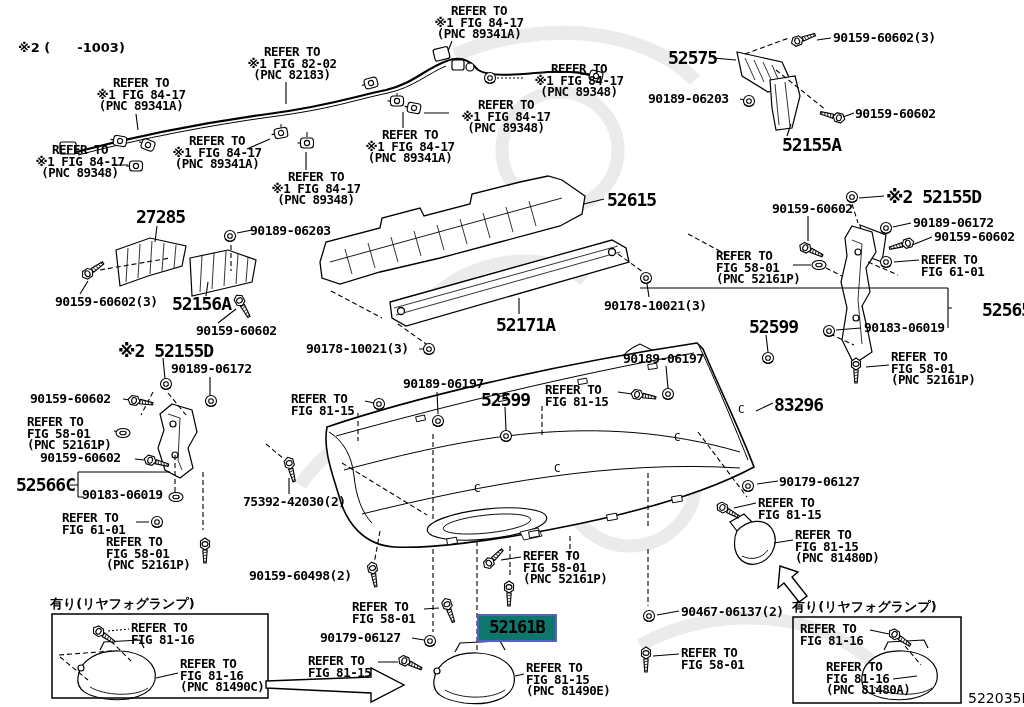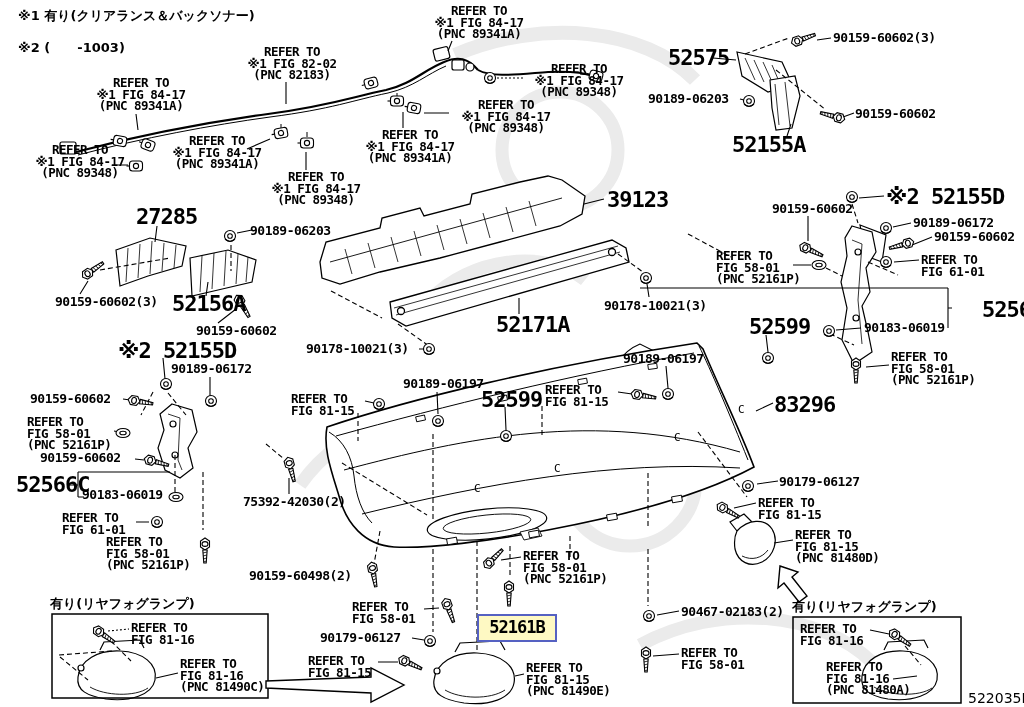--- a/index.html
+++ b/index.html
@@ -1,20 +1,20 @@
 <!DOCTYPE html>
 <html><head>
 <meta charset="utf-8">
 <style>
   html,body{margin:0;padding:0;background:#fff;}
   #stage{position:relative;width:1024px;height:707px;background:#fff;overflow:hidden;
          font-family:"DejaVu Sans Mono","DejaVu Sans",monospace;color:#000;}
   #art{position:absolute;left:0;top:0;z-index:1;}
   .lbl{position:absolute;z-index:2;white-space:pre-line;font-weight:bold;color:#000;}
-  .code{font-size:22px;line-height:18px;letter-spacing:-1px;}
+  .code{font-size:18px;line-height:18px;letter-spacing:-1px;}
   .pn{font-size:13px;line-height:14px;letter-spacing:-0.5px;}
   .ref{font-size:12.5px;line-height:11.5px;letter-spacing:-0.5px;}
   .ctr{text-align:center;width:110px;}
   .note{font-family:"DejaVu Sans",sans-serif;font-size:13px;line-height:16px;white-space:pre;}
   .plain{font-family:"DejaVu Sans",sans-serif;font-weight:normal;font-size:14px;}
   #hl{position:absolute;z-index:3;left:477px;top:614px;width:76px;height:24px;
       border:2px solid #5561c2;background:#b3bce6;font-size:17px;font-weight:bold;
       text-align:center;line-height:22px;letter-spacing:-1px;}
   svg text{font-family:"DejaVu Sans Mono",monospace;}
 </style>
@@ -245,40 +245,39 @@
     <use href="#sym-clip" transform="translate(649,616)"></use>
     <use href="#sym-clip" transform="translate(490,78)"></use>
     <use href="#sym-clip" transform="translate(646,278)"></use>
     <use href="#sym-clip" transform="translate(429,349)"></use>
     <use href="#sym-grommet" transform="translate(819,265)"></use>
     <use href="#sym-grommet" transform="translate(123,433)"></use>
     <use href="#sym-grommet" transform="translate(176,497)"></use>
   </g>
 </svg>
 
-<div class="lbl note" style="left:18px;top:8px">※1 有り(クリアランス＆バックソナー)</div>
 <div class="lbl note" style="left:18px;top:40px">※2 (      -1003)</div>
 <div class="lbl note" style="left:50px;top:596px">有り(リヤフォグランプ)</div>
 <div class="lbl note" style="left:792px;top:599px">有り(リヤフォグランプ)</div>
 <div class="lbl plain" style="left:968px;top:690px">522035H</div>
 
 <div class="lbl code" style="left:668px;top:49px">52575</div>
-<div class="lbl code" style="left:732px;top:136px">52155A</div>
+<div class="lbl code" style="left:782px;top:136px">52155A</div>
 <div class="lbl code" style="left:136px;top:208px">27285</div>
 <div class="lbl code" style="left:172px;top:295px">52156A</div>
-<div class="lbl code" style="left:607px;top:191px">39123</div>
+<div class="lbl code" style="left:607px;top:191px">52615</div>
 <div class="lbl code" style="left:496px;top:316px">52171A</div>
 <div class="lbl code" style="left:886px;top:188px">※2 52155D</div>
 <div class="lbl code" style="left:749px;top:318px">52599</div>
 <div class="lbl code" style="left:982px;top:301px">52565D</div>
 <div class="lbl code" style="left:118px;top:342px">※2 52155D</div>
 <div class="lbl code" style="left:16px;top:476px">52566C</div>
 <div class="lbl code" style="left:481px;top:391px">52599</div>
 <div class="lbl code" style="left:774px;top:396px">83296</div>
-<div id="hl" style="background: #fef9c3; border-color: rgb(85, 97, 194);">52161B</div>
+<div id="hl" style="background: #0f766e; border-color: rgb(85, 97, 194);">52161B</div>
 
 <div class="lbl pn" style="left:833px;top:31px">90159-60602(3)</div>
 <div class="lbl pn" style="left:648px;top:92px">90189-06203</div>
 <div class="lbl pn" style="left:855px;top:107px">90159-60602</div>
 <div class="lbl pn" style="left:772px;top:202px">90159-60602</div>
 <div class="lbl pn" style="left:913px;top:216px">90189-06172</div>
 <div class="lbl pn" style="left:934px;top:230px">90159-60602</div>
 <div class="lbl pn" style="left:864px;top:321px">90183-06019</div>
 <div class="lbl pn" style="left:604px;top:299px">90178-10021(3)</div>
 <div class="lbl pn" style="left:250px;top:224px">90189-06203</div>
@@ -288,21 +287,21 @@
 <div class="lbl pn" style="left:30px;top:392px">90159-60602</div>
 <div class="lbl pn" style="left:40px;top:451px">90159-60602</div>
 <div class="lbl pn" style="left:82px;top:488px">90183-06019</div>
 <div class="lbl pn" style="left:306px;top:342px">90178-10021(3)</div>
 <div class="lbl pn" style="left:403px;top:377px">90189-06197</div>
 <div class="lbl pn" style="left:623px;top:352px">90189-06197</div>
 <div class="lbl pn" style="left:243px;top:495px">75392-42030(2)</div>
 <div class="lbl pn" style="left:249px;top:569px">90159-60498(2)</div>
 <div class="lbl pn" style="left:320px;top:631px">90179-06127</div>
 <div class="lbl pn" style="left:779px;top:475px">90179-06127</div>
-<div class="lbl pn" style="left:681px;top:605px">90467-02183(2)</div>
+<div class="lbl pn" style="left:681px;top:605px">90467-06137(2)</div>
 
 <div class="lbl ref ctr" style="left:86px;top:77px">REFER TO
 ※1 FIG 84-17
 (PNC 89341A)</div>
 <div class="lbl ref ctr" style="left:237px;top:46px">REFER TO
 ※1 FIG 82-02
 (PNC 82183)</div>
 <div class="lbl ref ctr" style="left:25px;top:144px">REFER TO
 ※1 FIG 84-17
 (PNC 89348)</div>

